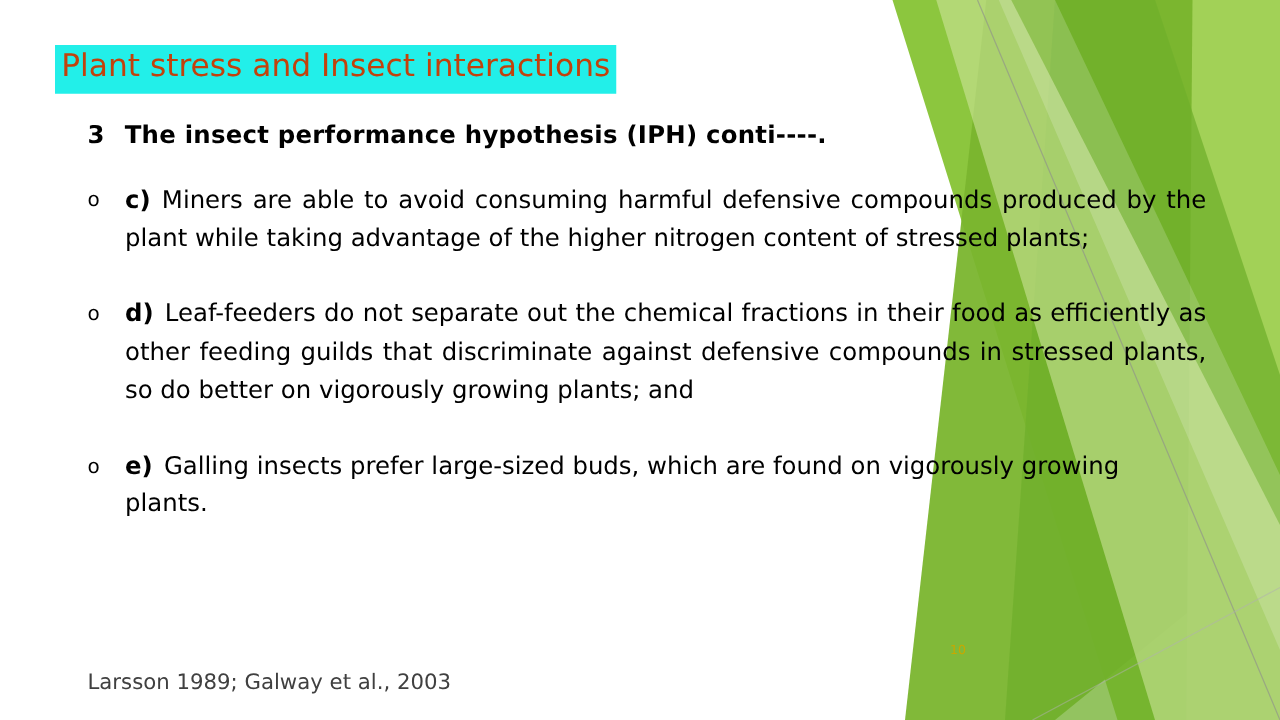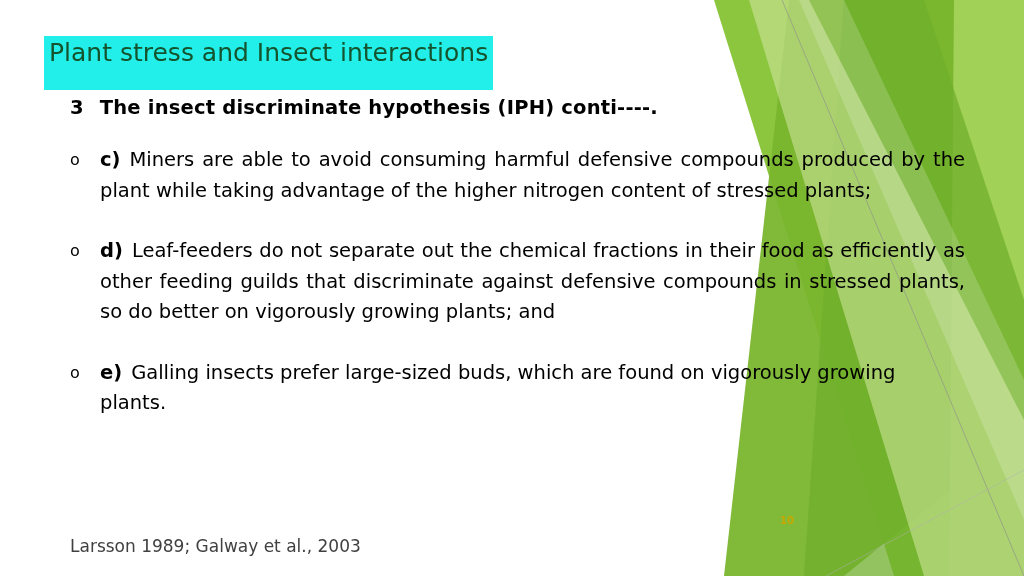--- a/index.html
+++ b/index.html
@@ -34,24 +34,24 @@
 
   
   .title-wrap {
     position: absolute;
     left: 44px;
     top: 36px;
   }
   .title {
     display: inline-block;
     background: #22efe9;
-    color: #14532d;
+    color: #c2410c;
     font-size: 25px;
     line-height: 32px;
-    padding: 1px 5px 21px 5px;
+    padding: 1px 5px 6px 5px;
     font-family: "DejaVu Sans", sans-serif;
     white-space: nowrap;
   }
 
   
   .body {
     position: absolute;
     left: 70px;
     top: 96px;
     width: 900px;
@@ -101,26 +101,25 @@
   .citation {
     position: absolute;
     left: 70px;
     top: 536px;
     font-size: 17px;
     color: #404040;
     font-family: "DejaVu Sans", sans-serif;
   }
   .page-number {
     position: absolute;
-    left: 780px;
+    left: 760px;
     top: 515px;
     font-size: 10px;
     color: #c8a800;
     font-family: "DejaVu Sans", sans-serif;
-    font-weight: bold;
   }
 </style>
 </head>
 <body>
 
 <div class="slide">
 
   <div class="deco">
     <svg width="430" height="576" viewBox="0 0 430 576" xmlns="http://www.w3.org/2000/svg">
       <polygon points="120,0 430,0 430,576 300,576" fill="#8cc63e"></polygon>
@@ -134,21 +133,21 @@
     </svg>
   </div>
 
   <div class="title-wrap">
     <span class="title">Plant stress and Insect interactions</span>
   </div>
 
   <div class="body">
 
     <p class="heading">
-      <span class="num">3</span><span>The insect discriminate hypothesis (IPH) conti----.</span>
+      <span class="num">3</span><span>The insect performance hypothesis (IPH) conti----.</span>
     </p>
 
     <div class="bullet" id="bullet-c">
       <span class="marker">o</span>
       <span class="lbl">c)</span><span>Miners are able to avoid consuming harmful defensive compounds produced by the plant while taking advantage of the higher nitrogen content of stressed plants;</span>
     </div>
 
     <div class="bullet" id="bullet-d">
       <span class="marker">o</span>
       <span class="lbl">d)</span><span>Leaf-feeders do not separate out the chemical fractions in their food as efficiently as other feeding guilds that discriminate against defensive compounds in stressed plants, so do better on vigorously growing plants; and</span>

